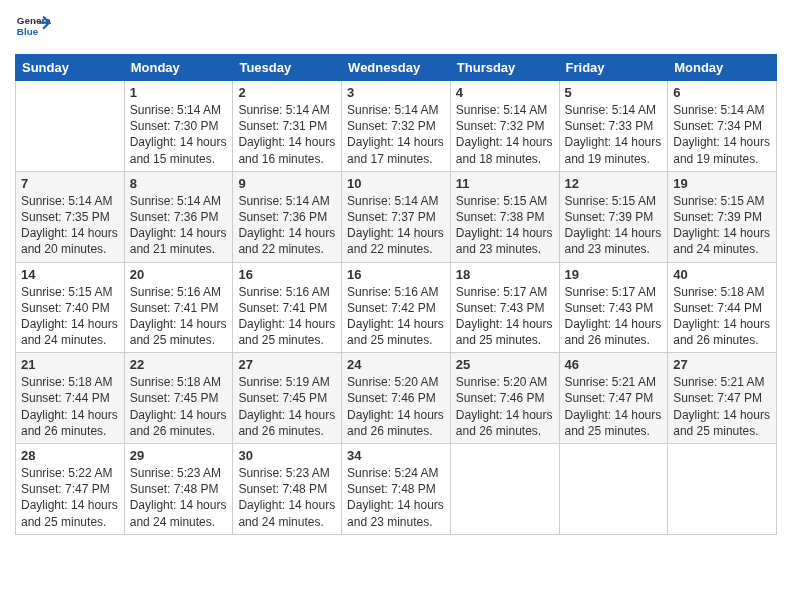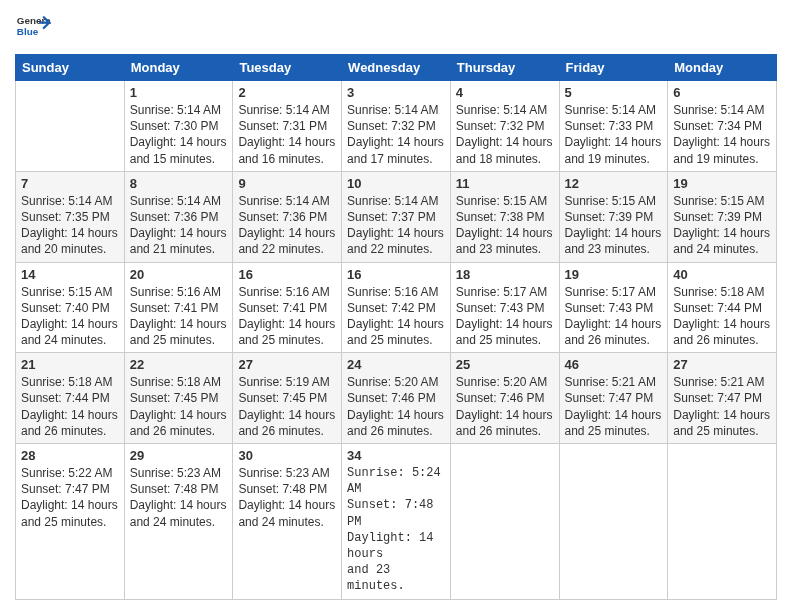--- a/index.html
+++ b/index.html
@@ -342,21 +342,21 @@
           </td>
           <td>
             <span class="day-number">30</span>
             <div class="day-info" style="white-space: pre-line;">Sunrise: 5:23 AM
 Sunset: 7:48 PM
 Daylight: 14 hours
 and 24 minutes.</div>
           </td>
           <td>
             <span class="day-number">34</span>
-            <div class="day-info" style="white-space: pre-line; font-family: Liberation Mono, monospace;">Sunrise: 5:24 AM
+            <div class="day-info" style="white-space: pre-line;">Sunrise: 5:24 AM
 Sunset: 7:48 PM
 Daylight: 14 hours
 and 23 minutes.</div>
           </td>
           <td class="empty-cell"></td>
           <td class="empty-cell"></td>
           <td class="empty-cell"></td>
         </tr>
       </tbody>
   </table>

